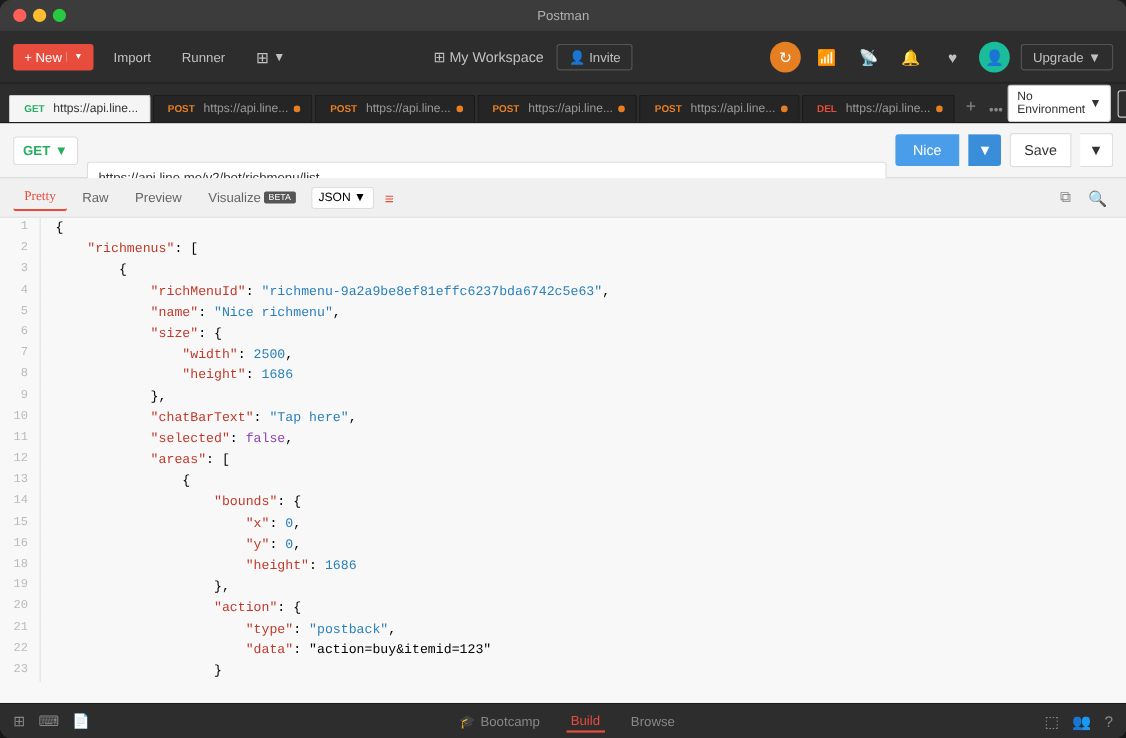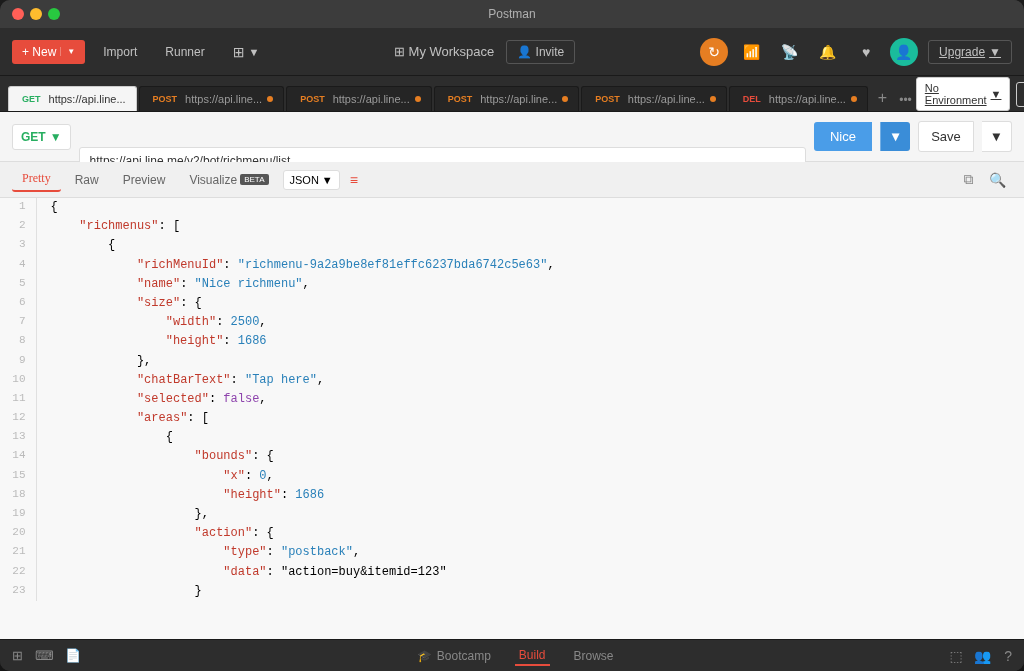--- a/index.html
+++ b/index.html
@@ -119,21 +119,20 @@
       background: transparent;
       color: #c0c0c0;
       border: 1px solid #555;
       border-radius: 3px;
       padding: 4px 10px;
       font-size: 12px;
       cursor: pointer;
       display: flex;
       align-items: center;
       gap: 4px;
-      text-decoration: underline;
     }
     
     .tabs-row {
       height: 36px;
       background: #2d2d2d;
       display: flex;
       align-items: flex-end;
       padding: 0 8px;
       border-bottom: 1px solid #1a1a1a;
       overflow: hidden;
@@ -468,21 +467,21 @@
     </div>
     <div class="tab">
       <span class="method-badge method-del">DEL</span>
       <span>https://api.line...</span>
       <span class="dot"></span>
     </div>
     <button class="tab-add">+</button>
     <button class="tab-more">•••</button>
 
     <div style="margin-left:auto;display:flex;align-items:center;gap:6px;">
-      <div style="background:white;border:1px solid #ccc;border-radius:3px;padding:4px 8px;font-size:11px;color:#333;display:flex;align-items:center;gap:4px;cursor:pointer;text-decoration:underline;">
+      <div style="background:white;border:1px solid #ccc;border-radius:3px;padding:4px 8px;font-size:11px;color:#333;display:flex;align-items:center;gap:4px;cursor:pointer;">
         <span>No Environment</span>
         <span>▼</span>
       </div>
       <button style="background:transparent;border:1px solid #ccc;border-radius:3px;padding:4px 6px;cursor:pointer;color:#888;">👁</button>
 
     </div>
   </div>
 
   <div class="request-bar">
     <div class="method-select">
@@ -573,20 +572,24 @@
             </tr>
             <tr>
               <td class="line-num">14</td>
               <td class="line-code">                    <span class="c-key">"bounds"</span>: {</td>
             </tr>
             <tr>
               <td class="line-num">15</td>
               <td class="line-code">                        <span class="c-key">"x"</span>: <span class="c-num">0</span>,</td>
             </tr>
             <tr>
+              <td class="line-num">16</td>
+              <td class="line-code">                        <span class="c-key">"y"</span>: <span class="c-num">0</span>,</td>
+            </tr>
+            <tr>
               <td class="line-num">18</td>
               <td class="line-code">                        <span class="c-key">"height"</span>: <span class="c-num">1686</span></td>
             </tr>
             <tr>
               <td class="line-num">19</td>
               <td class="line-code">                    },</td>
             </tr>
             <tr>
               <td class="line-num">20</td>
               <td class="line-code">                    <span class="c-key">"action"</span>: {</td>

